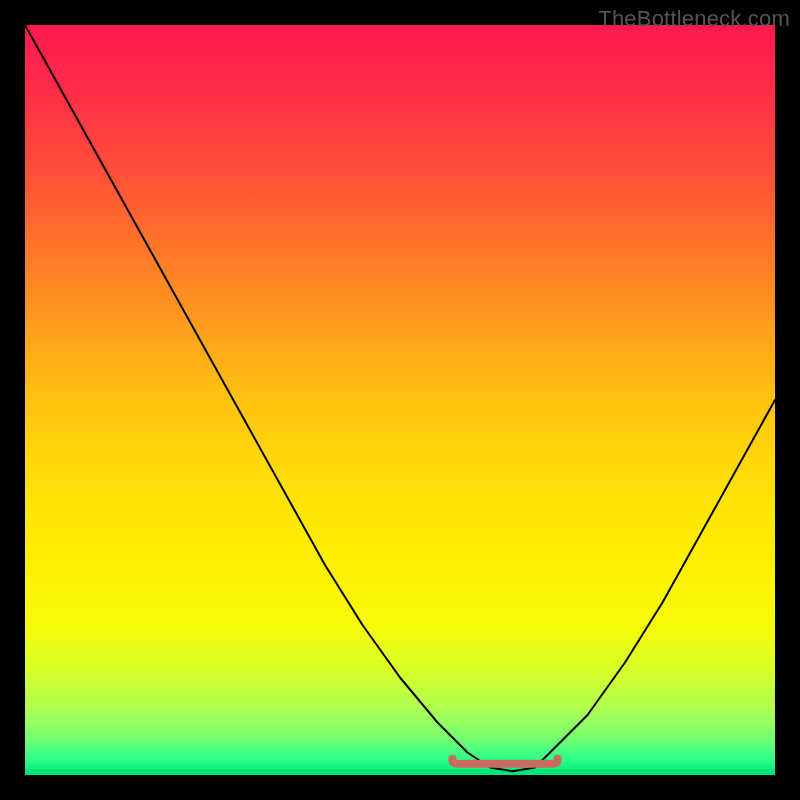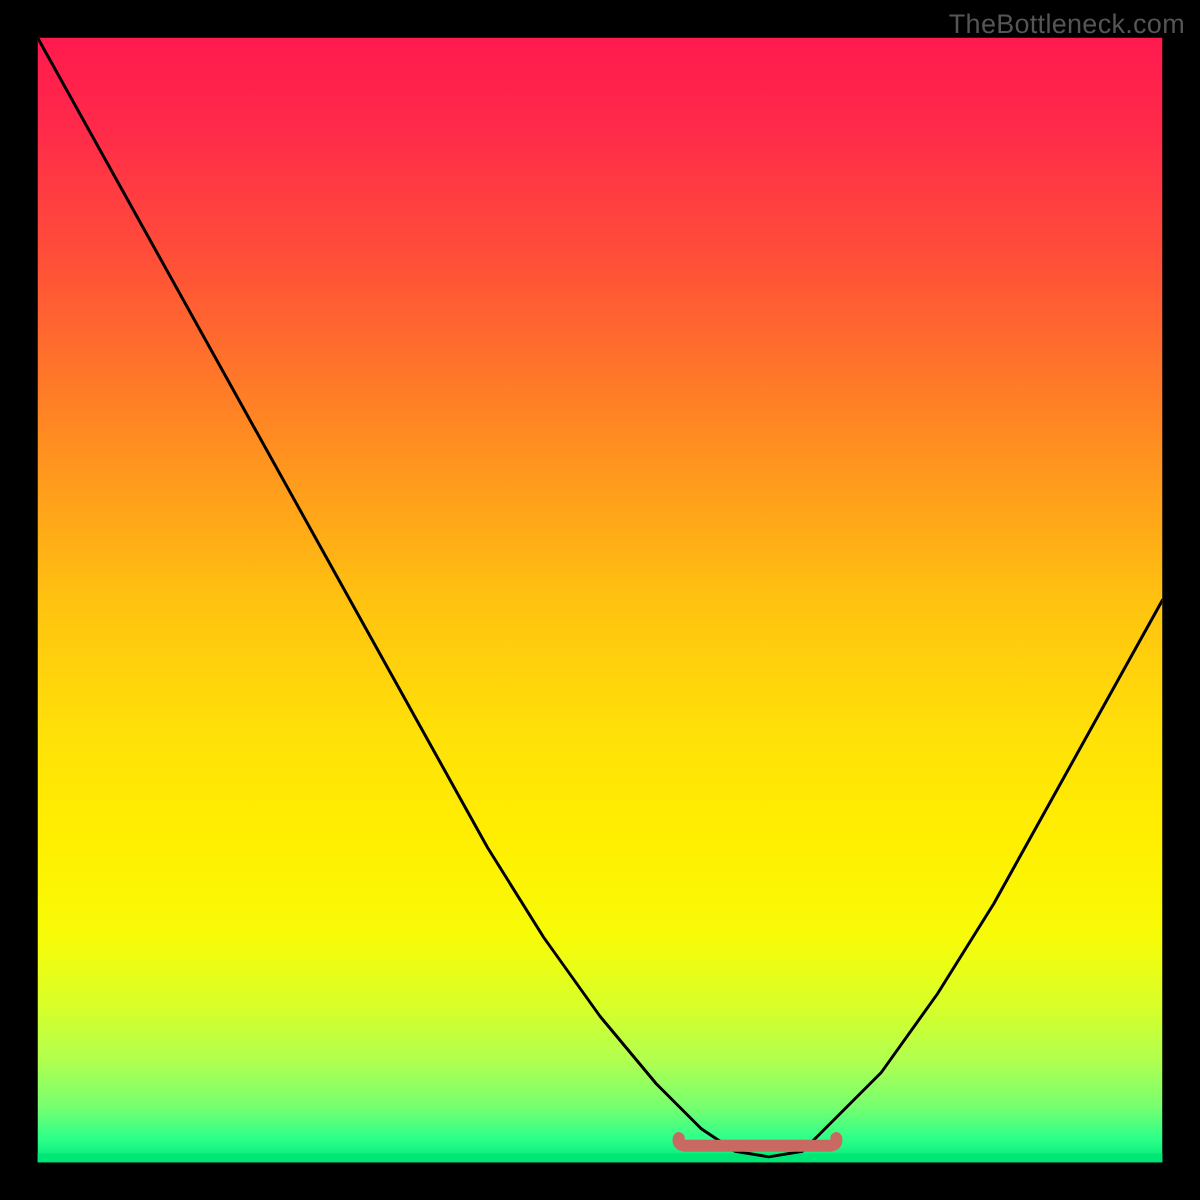--- a/index.html
+++ b/index.html
@@ -14,21 +14,21 @@
     position: relative;
     width: 800px;
     height: 800px;
     background: #000;
   }
   .watermark {
     position: absolute;
     top: 6px;
     right: 10px;
     color: #555;
-    font-size: 18px;
+    font-size: 22px;
     font-weight: 500;
     z-index: 20;
     letter-spacing: 0.2px;
   }
   .plot {
     position: absolute;
     left: 25px;
     top: 25px;
     width: 750px;
     height: 750px;

